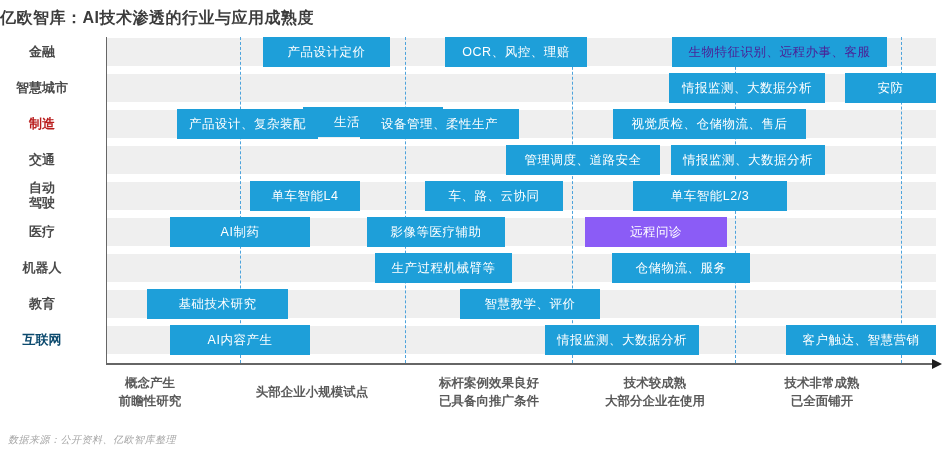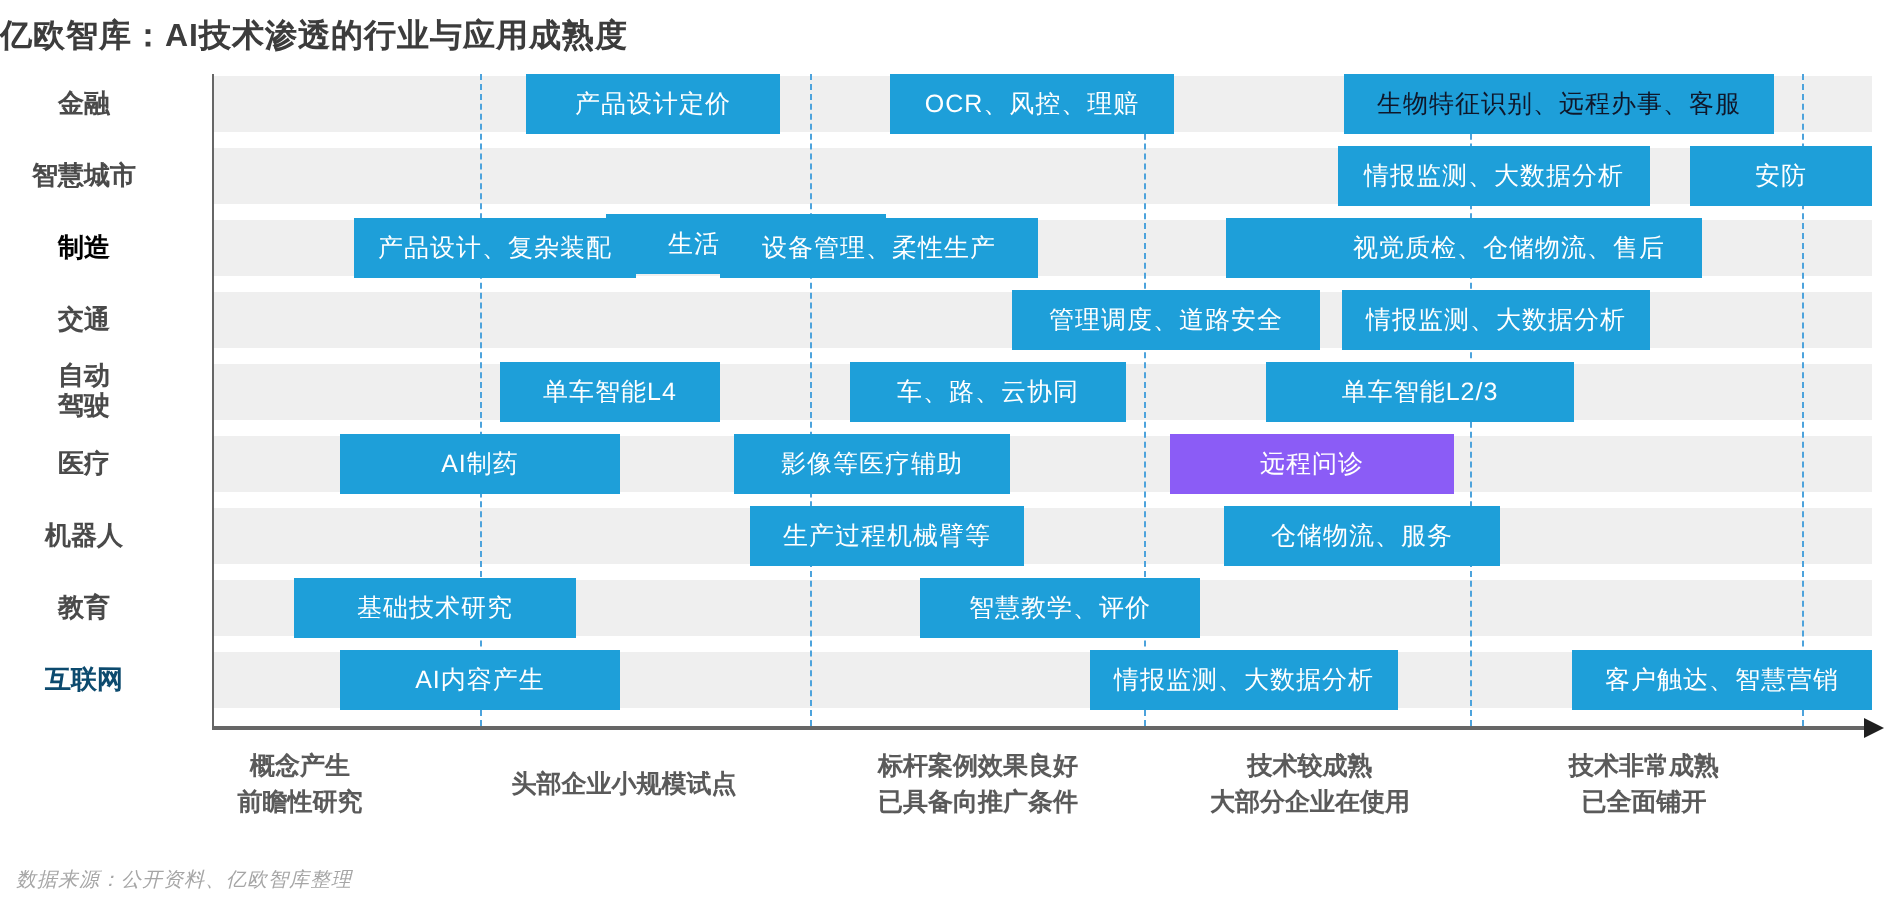--- a/index.html
+++ b/index.html
@@ -39,48 +39,48 @@
 <body>
 
 <div class="canvas">
   <div class="title">亿欧智库：AI技术渗透的行业与应用成熟度</div>
   <div id="plot">
       <div class="row-stripe" style="left: 107px; top: 38px; width: 829px; height: 28px; background: rgb(239, 239, 239);"></div>
       <div class="row-label" style="top: 34px; color: rgb(74, 74, 74);">金融</div>
       <div class="row-stripe" style="left: 107px; top: 74px; width: 829px; height: 28px; background: rgb(239, 239, 239);"></div>
       <div class="row-label" style="top: 70px; color: rgb(74, 74, 74);">智慧城市</div>
       <div class="row-stripe" style="left: 107px; top: 110px; width: 829px; height: 28px; background: rgb(239, 239, 239);"></div>
-      <div class="row-label" style="top: 106px; color: #000000;">制造</div>
+      <div class="row-label" style="top: 106px; color: #b91c1c;">制造</div>
       <div class="row-stripe" style="left: 107px; top: 146px; width: 829px; height: 28px; background: rgb(239, 239, 239);"></div>
       <div class="row-label" style="top: 142px; color: rgb(74, 74, 74);">交通</div>
       <div class="row-stripe" style="left: 107px; top: 182px; width: 829px; height: 28px; background: rgb(239, 239, 239);"></div>
       <div class="row-label" style="top: 178px; color: rgb(74, 74, 74);">自动
 驾驶</div>
       <div class="row-stripe" style="left: 107px; top: 218px; width: 829px; height: 28px; background: rgb(239, 239, 239);"></div>
       <div class="row-label" style="top: 214px; color: rgb(74, 74, 74);">医疗</div>
       <div class="row-stripe" style="left: 107px; top: 254px; width: 829px; height: 28px; background: rgb(239, 239, 239);"></div>
       <div class="row-label" style="top: 250px; color: rgb(74, 74, 74);">机器人</div>
       <div class="row-stripe" style="left: 107px; top: 290px; width: 829px; height: 28px; background: rgb(239, 239, 239);"></div>
       <div class="row-label" style="top: 286px; color: rgb(74, 74, 74);">教育</div>
       <div class="row-stripe" style="left: 107px; top: 326px; width: 829px; height: 28px; background: rgb(239, 239, 239);"></div>
       <div class="row-label" style="top: 322px; color: #0c4a6e;">互联网</div>
       <div class="dash-line" style="left: 240px; top: 37px; height: 326px; border-left-color: rgb(77, 163, 220);"></div>
       <div class="dash-line" style="left: 405px; top: 37px; height: 326px; border-left-color: rgb(77, 163, 220);"></div>
       <div class="dash-line" style="left: 572px; top: 37px; height: 326px; border-left-color: rgb(77, 163, 220);"></div>
       <div class="dash-line" style="left: 735px; top: 37px; height: 326px; border-left-color: rgb(77, 163, 220);"></div>
       <div class="dash-line" style="left: 901px; top: 37px; height: 326px; border-left-color: rgb(77, 163, 220);"></div>
       <div class="chart-box" style="left: 263px; top: 37px; width: 127px; background: rgb(30, 159, 217); color: rgb(255, 255, 255);">产品设计定价</div>
       <div class="chart-box" style="left: 445px; top: 37px; width: 142px; background: rgb(30, 159, 217); color: rgb(255, 255, 255);">OCR、风控、理赔</div>
-      <div class="chart-box" style="left: 672px; top: 37px; width: 215px; background: rgb(30, 159, 217); color: #0f172a;">生物特征识别、远程办事、客服</div>
+      <div class="chart-box" style="left: 672px; top: 37px; width: 215px; background: rgb(30, 159, 217); color: #4c1d95;">生物特征识别、远程办事、客服</div>
       <div class="chart-box" style="left: 303px; top: 73px; width: 140px; background: rgb(30, 159, 217); color: rgb(255, 255, 255); margin-top: 34px;">生活体验提升</div>
       <div class="chart-box" style="left: 669px; top: 73px; width: 156px; background: rgb(30, 159, 217); color: rgb(255, 255, 255);">情报监测、大数据分析</div>
       <div class="chart-box" style="left: 845px; top: 73px; width: 91px; background: rgb(30, 159, 217); color: rgb(255, 255, 255);">安防</div>
       <div class="chart-box" style="left: 177px; top: 109px; width: 141px; background: rgb(30, 159, 217); color: rgb(255, 255, 255);">产品设计、复杂装配</div>
       <div class="chart-box" style="left: 360px; top: 109px; width: 159px; background: rgb(30, 159, 217); color: rgb(255, 255, 255);">设备管理、柔性生产</div>
-      <div class="chart-box" style="left: 613px; top: 109px; width: 193px; background: rgb(30, 159, 217); color: rgb(255, 255, 255); padding-left: 45px;">视觉质检、仓储物流、售后</div>
+      <div class="chart-box" style="left: 613px; top: 109px; width: 193px; background: rgb(30, 159, 217); color: rgb(255, 255, 255);">视觉质检、仓储物流、售后</div>
       <div class="chart-box" style="left: 506px; top: 145px; width: 154px; background: rgb(30, 159, 217); color: rgb(255, 255, 255);">管理调度、道路安全</div>
       <div class="chart-box" style="left: 671px; top: 145px; width: 154px; background: rgb(30, 159, 217); color: rgb(255, 255, 255);">情报监测、大数据分析</div>
       <div class="chart-box" style="left: 250px; top: 181px; width: 110px; background: rgb(30, 159, 217); color: rgb(255, 255, 255);">单车智能L4</div>
       <div class="chart-box" style="left: 425px; top: 181px; width: 138px; background: rgb(30, 159, 217); color: rgb(255, 255, 255);">车、路、云协同</div>
       <div class="chart-box" style="left: 633px; top: 181px; width: 154px; background: rgb(30, 159, 217); color: rgb(255, 255, 255);">单车智能L2/3</div>
       <div class="chart-box" style="left: 170px; top: 217px; width: 140px; background: rgb(30, 159, 217); color: rgb(255, 255, 255);">AI制药</div>
       <div class="chart-box" style="left: 367px; top: 217px; width: 138px; background: rgb(30, 159, 217); color: rgb(255, 255, 255);">影像等医疗辅助</div>
       <div class="chart-box" style="left: 585px; top: 217px; width: 142px; background: #8b5cf6; color: rgb(255, 255, 255);">远程问诊</div>
       <div class="chart-box" style="left: 375px; top: 253px; width: 137px; background: rgb(30, 159, 217); color: rgb(255, 255, 255);">生产过程机械臂等</div>
       <div class="chart-box" style="left: 612px; top: 253px; width: 138px; background: rgb(30, 159, 217); color: rgb(255, 255, 255);">仓储物流、服务</div>

